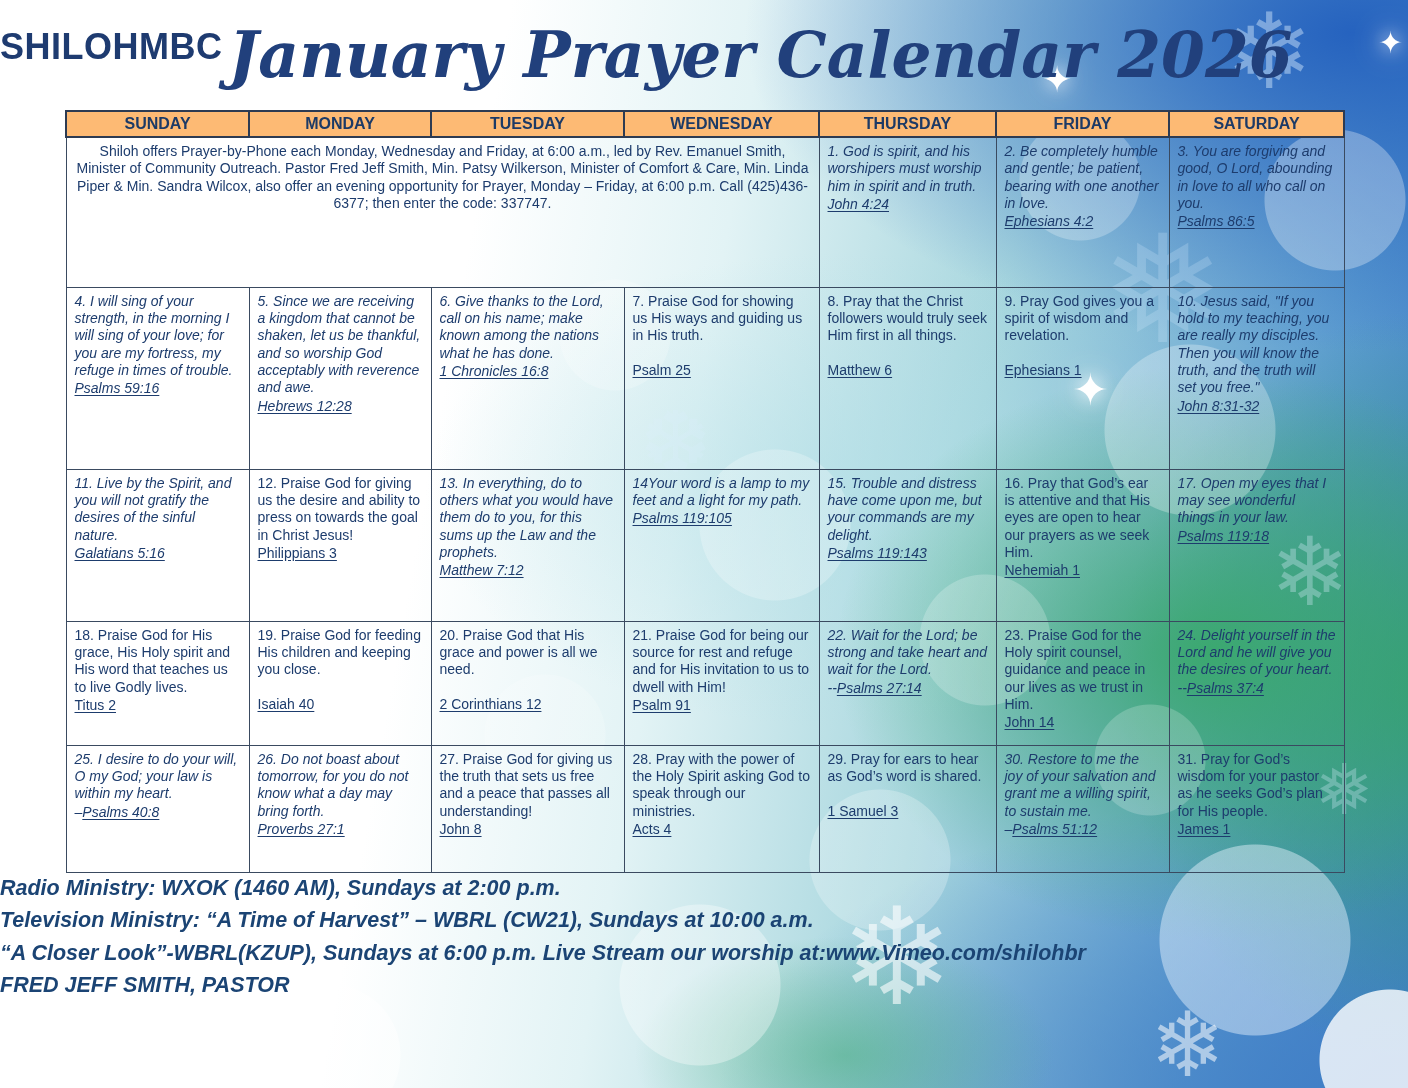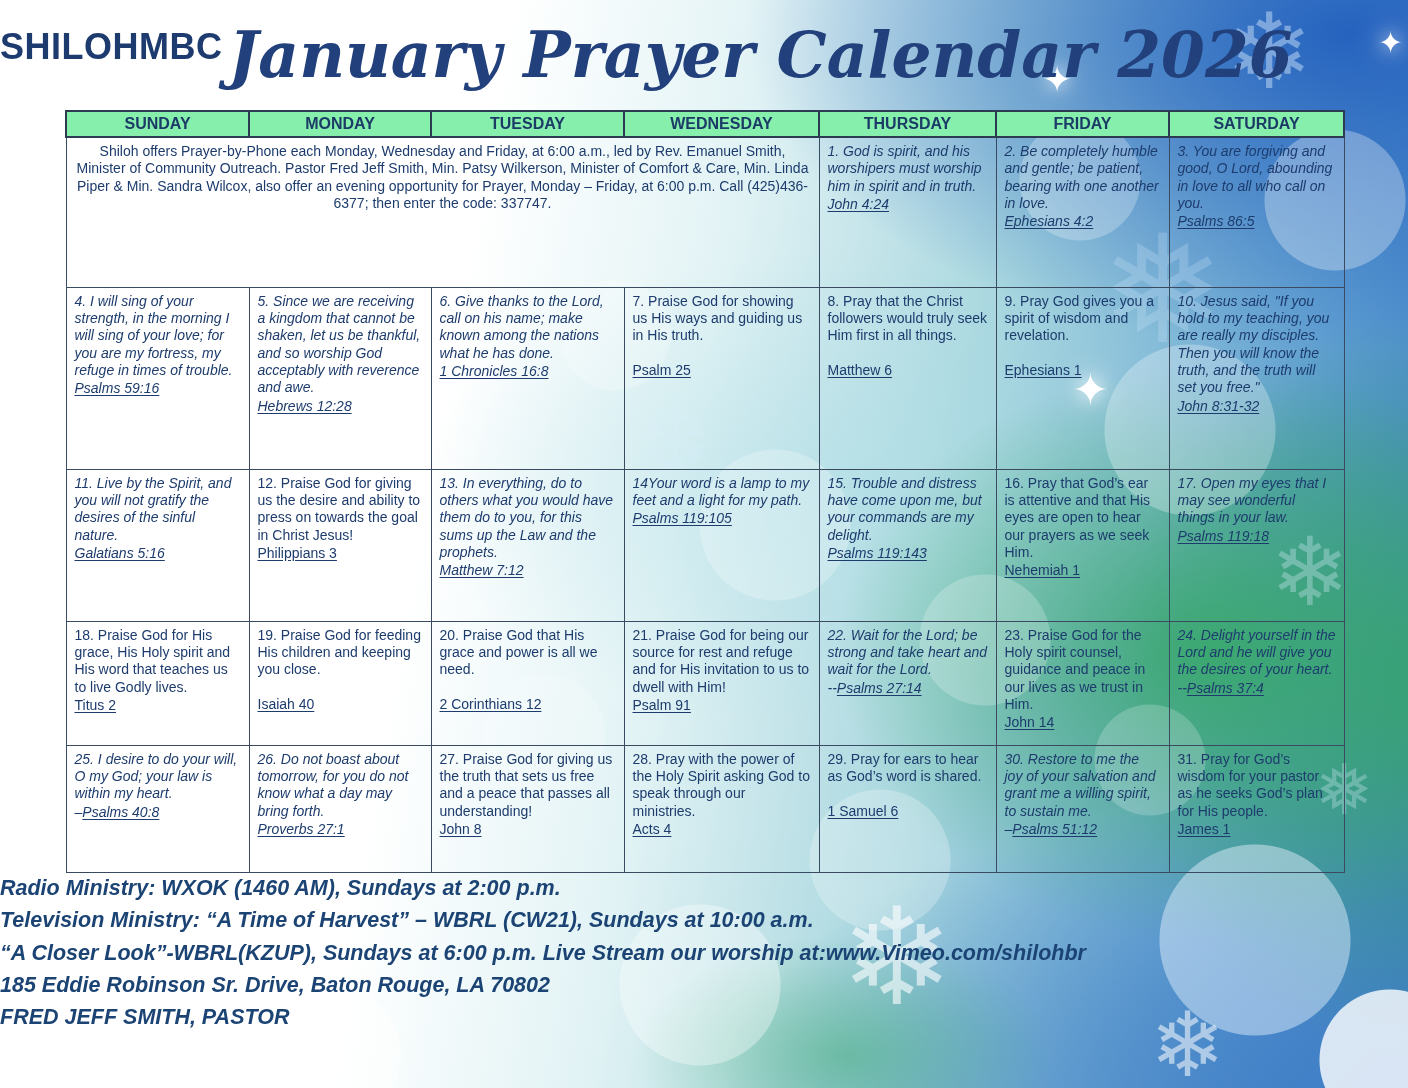--- a/index.html
+++ b/index.html
@@ -42,21 +42,21 @@
   .church{font-weight:bold;font-size:36px;letter-spacing:.5px;color:#1e3b70;vertical-align:18px;text-align:center;}
   .maintitle{font-family:"DejaVu Serif",serif;font-style:italic;font-weight:bold;
     font-size:63px;color:#21407c;margin-left:6px;}
 
   table.cal{position:absolute;left:65px;top:110px;width:1278px;z-index:1;
     border-collapse:collapse;table-layout:fixed;background:transparent;}
   table.cal col.c0{width:183px}table.cal col.c1{width:182px}table.cal col.c2{width:193px}
   table.cal col.c3{width:195px}table.cal col.c4{width:177px}table.cal col.c5{width:173px}
   table.cal col.c6{width:175px}
   table.cal th{
-    background:#86efac;border:2px solid #2d3b52;color:#1c3a66;
+    background:#fdba74;border:2px solid #2d3b52;color:#1c3a66;
     font-size:16px;font-weight:bold;height:24px;padding:0;}
   table.cal td{
     border:1px solid #3a4a60;vertical-align:top;padding:5px 8px 4px 8px;
     color:#1d3c6d;font-size:14px;font-weight:normal;line-height:1.24;background:transparent;}
   tr.r1{height:150px}tr.r2{height:182px}tr.r3{height:152px}tr.r4{height:124px}tr.r5{height:127px}
   td.announce{
     text-align:center;font-size:16.5px;line-height:1.43;color:#16365c;
     padding:8px 12px 0 12px;vertical-align:top;}
   .it{font-style:italic;}
   .day-text{margin:0;}
@@ -226,33 +226,32 @@
         <td>
           <div class="day-text">27. Praise God for giving us the truth that sets us free and a peace that passes all understanding!</div>
           <div class="day-ref"><span class="u">John 8</span></div>
         </td>
         <td>
           <div class="day-text">28. Pray with the power of the Holy Spirit asking God to speak through our ministries.</div>
           <div class="day-ref"><span class="u">Acts 4</span></div>
         </td>
         <td>
           <div class="day-text gap">29. Pray for ears to hear as God’s word is shared.</div>
-          <div class="day-ref"><span class="u">1 Samuel 6</span></div>
+          <div class="day-ref"><span class="u">1 Samuel 3</span></div>
         </td>
         <td class="it">
           <div class="day-text">30. Restore to me the joy of your salvation and grant me a willing spirit, to sustain me.</div>
           <div class="day-ref"><span>–</span><span class="u">Psalms 51:12</span></div>
         </td>
         <td>
           <div class="day-text">31. Pray for God’s wisdom for your pastor as he seeks God’s plan for His people.</div>
           <div class="day-ref"><span class="u">James 1</span></div>
         </td>
       </tr>
     </tbody>
 </table>
 
 <div class="footer" id="footer-box">
     <div>Radio Ministry: WXOK (1460 AM), Sundays at 2:00 p.m.</div>
     <div>Television Ministry: “A Time of Harvest” – WBRL (CW21), Sundays at 10:00 a.m.</div>
     <div>“A Closer Look”-WBRL(KZUP), Sundays at 6:00 p.m. Live Stream our worship at:www.Vimeo.com/shilohbr</div>
-    <div>185 Eddie Robinson Sr. Drive, Baton Rouge, LA 70802</div>
     <div>FRED JEFF SMITH, PASTOR</div>
   </div>
 
 </body></html>

